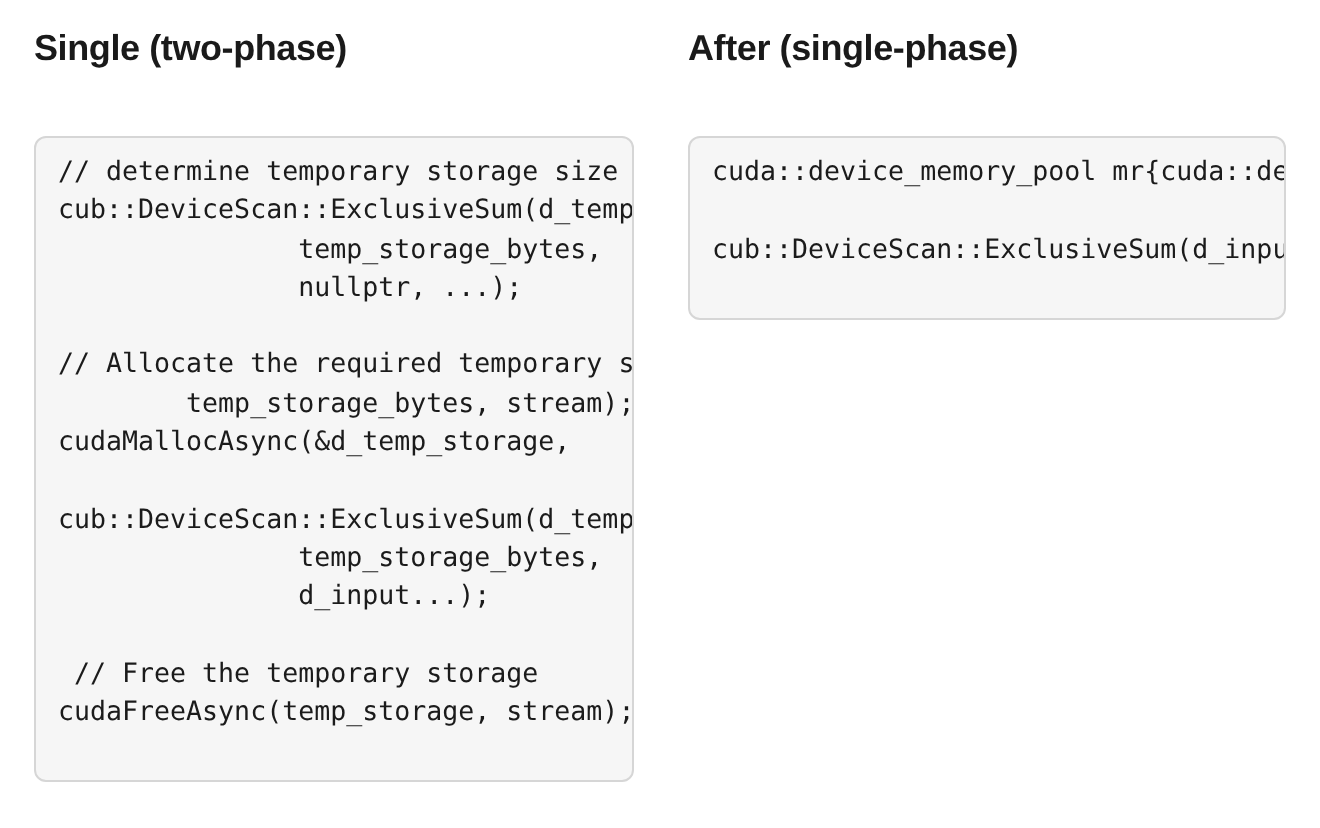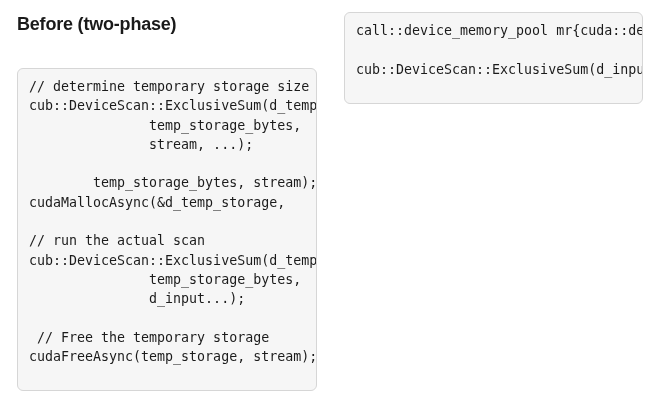--- a/index.html
+++ b/index.html
@@ -49,40 +49,41 @@
     white-space:pre;
     min-height:19.3px;
     overflow:hidden;
   }
 </style>
 </head>
 <body>
 
 <div class="compare">
   <section class="col">
-    <h2 class="col-title">Before (two-phase)</h2>
+    <h2 class="col-title">Single (two-phase)</h2>
     <div class="codeblock">
         <div class="code-line">// determine temporary storage size</div>
         <div class="code-line">cub::DeviceScan::ExclusiveSum(d_temp</div>
         <div class="code-line">               temp_storage_bytes,</div>
-        <div class="code-line">               stream, ...);</div>
+        <div class="code-line">               nullptr, ...);</div>
         <div class="code-line"></div>
+        <div class="code-line">// Allocate the required temporary s</div>
         <div class="code-line">        temp_storage_bytes, stream);</div>
         <div class="code-line">cudaMallocAsync(&amp;d_temp_storage,</div>
         <div class="code-line"></div>
-        <div class="code-line">// run the actual scan</div>
         <div class="code-line">cub::DeviceScan::ExclusiveSum(d_temp</div>
         <div class="code-line">               temp_storage_bytes,</div>
         <div class="code-line">               d_input...);</div>
         <div class="code-line"></div>
         <div class="code-line"> // Free the temporary storage</div>
         <div class="code-line">cudaFreeAsync(temp_storage, stream);</div>
       </div>
   </section>
 
   <section class="col col-after">
+    <h2 class="col-title">After (single-phase)</h2>
     <div class="codeblock">
-        <div class="code-line">call::device_memory_pool mr{cuda::de</div>
+        <div class="code-line">cuda::device_memory_pool mr{cuda::de</div>
         <div class="code-line"></div>
         <div class="code-line">cub::DeviceScan::ExclusiveSum(d_inpu</div>
       </div>
   </section>
 </div>
 
 </body></html>

